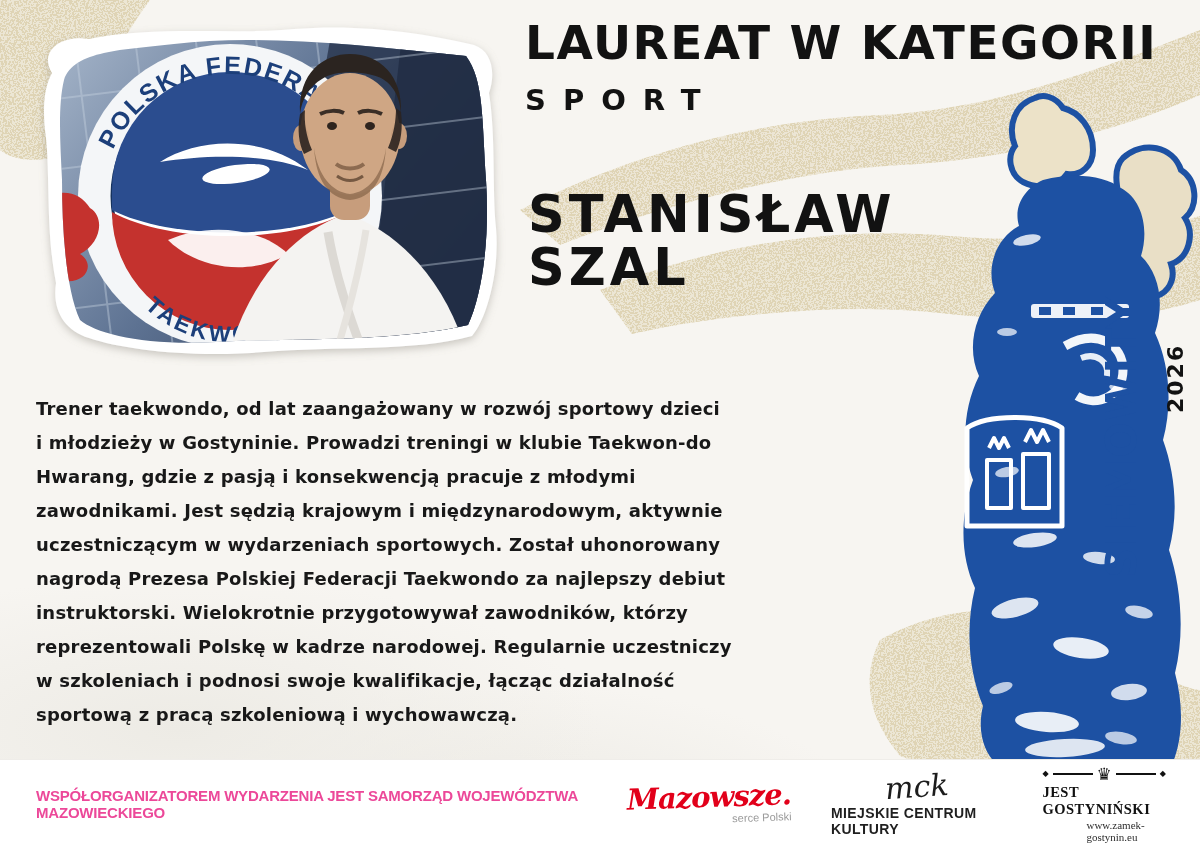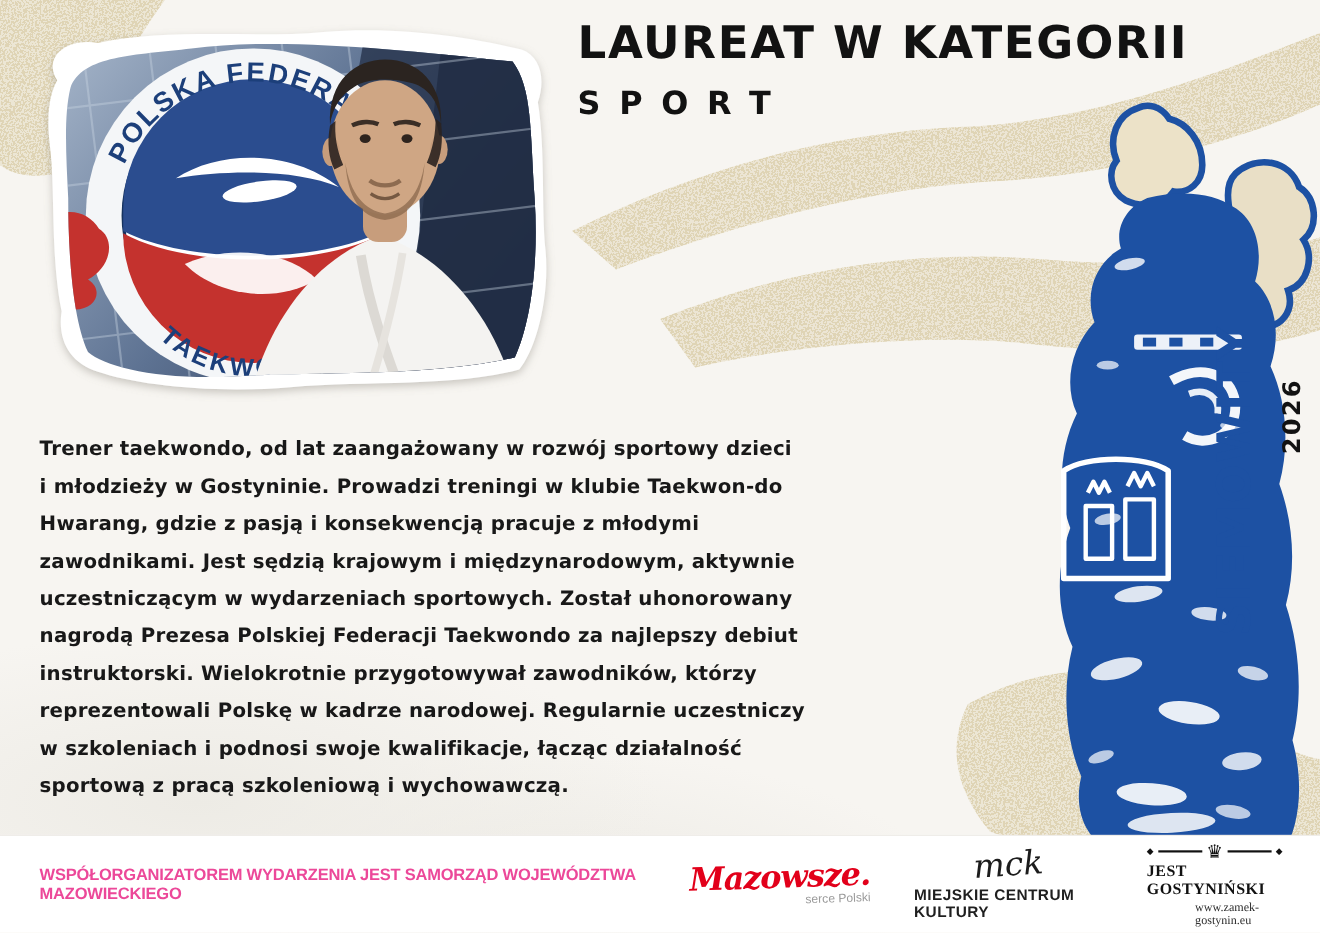--- a/index.html
+++ b/index.html
@@ -9,21 +9,21 @@
       radial-gradient(600px 220px at 15% 86%, #edebe5 0%, rgba(237,235,229,0) 70%),
       radial-gradient(520px 200px at 42% 97%, #eceae4 0%, rgba(236,234,228,0) 70%),
       #f7f5f1;
     font-family:"DejaVu Sans", sans-serif;
     color:#151515;
   }
   .bg-svg{position:absolute;left:0;top:0;width:1200px;height:848px;}
   .statue-svg{position:absolute;left:915px;top:88px;width:285px;height:695px;}
   .photo-wrap{position:absolute;left:34px;top:18px;width:472px;height:348px;}
   .title-block{position:absolute;left:525px;top:18px;}
-  .title-main{font-size:41px;font-weight:800;letter-spacing:1.5px;line-height:1.05;color:#121212;text-align:right;}
+  .title-main{font-size:47px;font-weight:800;letter-spacing:1.5px;line-height:1.05;color:#121212;text-align:right;}
   .title-sub{margin-top:16px;font-size:29px;font-weight:800;letter-spacing:17px;color:#121212;}
   .name-block{position:absolute;left:528px;top:188px;font-size:51px;font-weight:800;letter-spacing:4px;line-height:1.04;color:#121212;}
   .bio{
     position:absolute;left:36px;top:392px;width:905px;
     font-size:18px;font-weight:700;line-height:34px;color:#181818;
     white-space:pre-line;letter-spacing:.2px;
   }
   .vertical-name{
     position:absolute;left:1097px;top:578px;width:304px;height:50px;
     transform:rotate(-90deg);transform-origin:0 0;
@@ -207,20 +207,24 @@
         </g>
       </g>
     </svg>
   </div>
 
   <div class="title-block">
     <div class="title-main">LAUREAT W KATEGORII</div>
     <div class="title-sub">SPORT</div>
   </div>
 
+  <div class="name-block">
+    <div>STANISŁAW</div>
+    <div>SZAL</div>
+  </div>
 
   <div class="bio">Trener taekwondo, od lat zaangażowany w rozwój sportowy dzieci
 i młodzieży w Gostyninie. Prowadzi treningi w klubie Taekwon-do
 Hwarang, gdzie z pasją i konsekwencją pracuje z młodymi
 zawodnikami. Jest sędzią krajowym i międzynarodowym, aktywnie
 uczestniczącym w wydarzeniach sportowych. Został uhonorowany
 nagrodą Prezesa Polskiej Federacji Taekwondo za najlepszy debiut
 instruktorski. Wielokrotnie przygotowywał zawodników, którzy
 reprezentowali Polskę w kadrze narodowej. Regularnie uczestniczy
 w szkoleniach i podnosi swoje kwalifikacje, łącząc działalność

